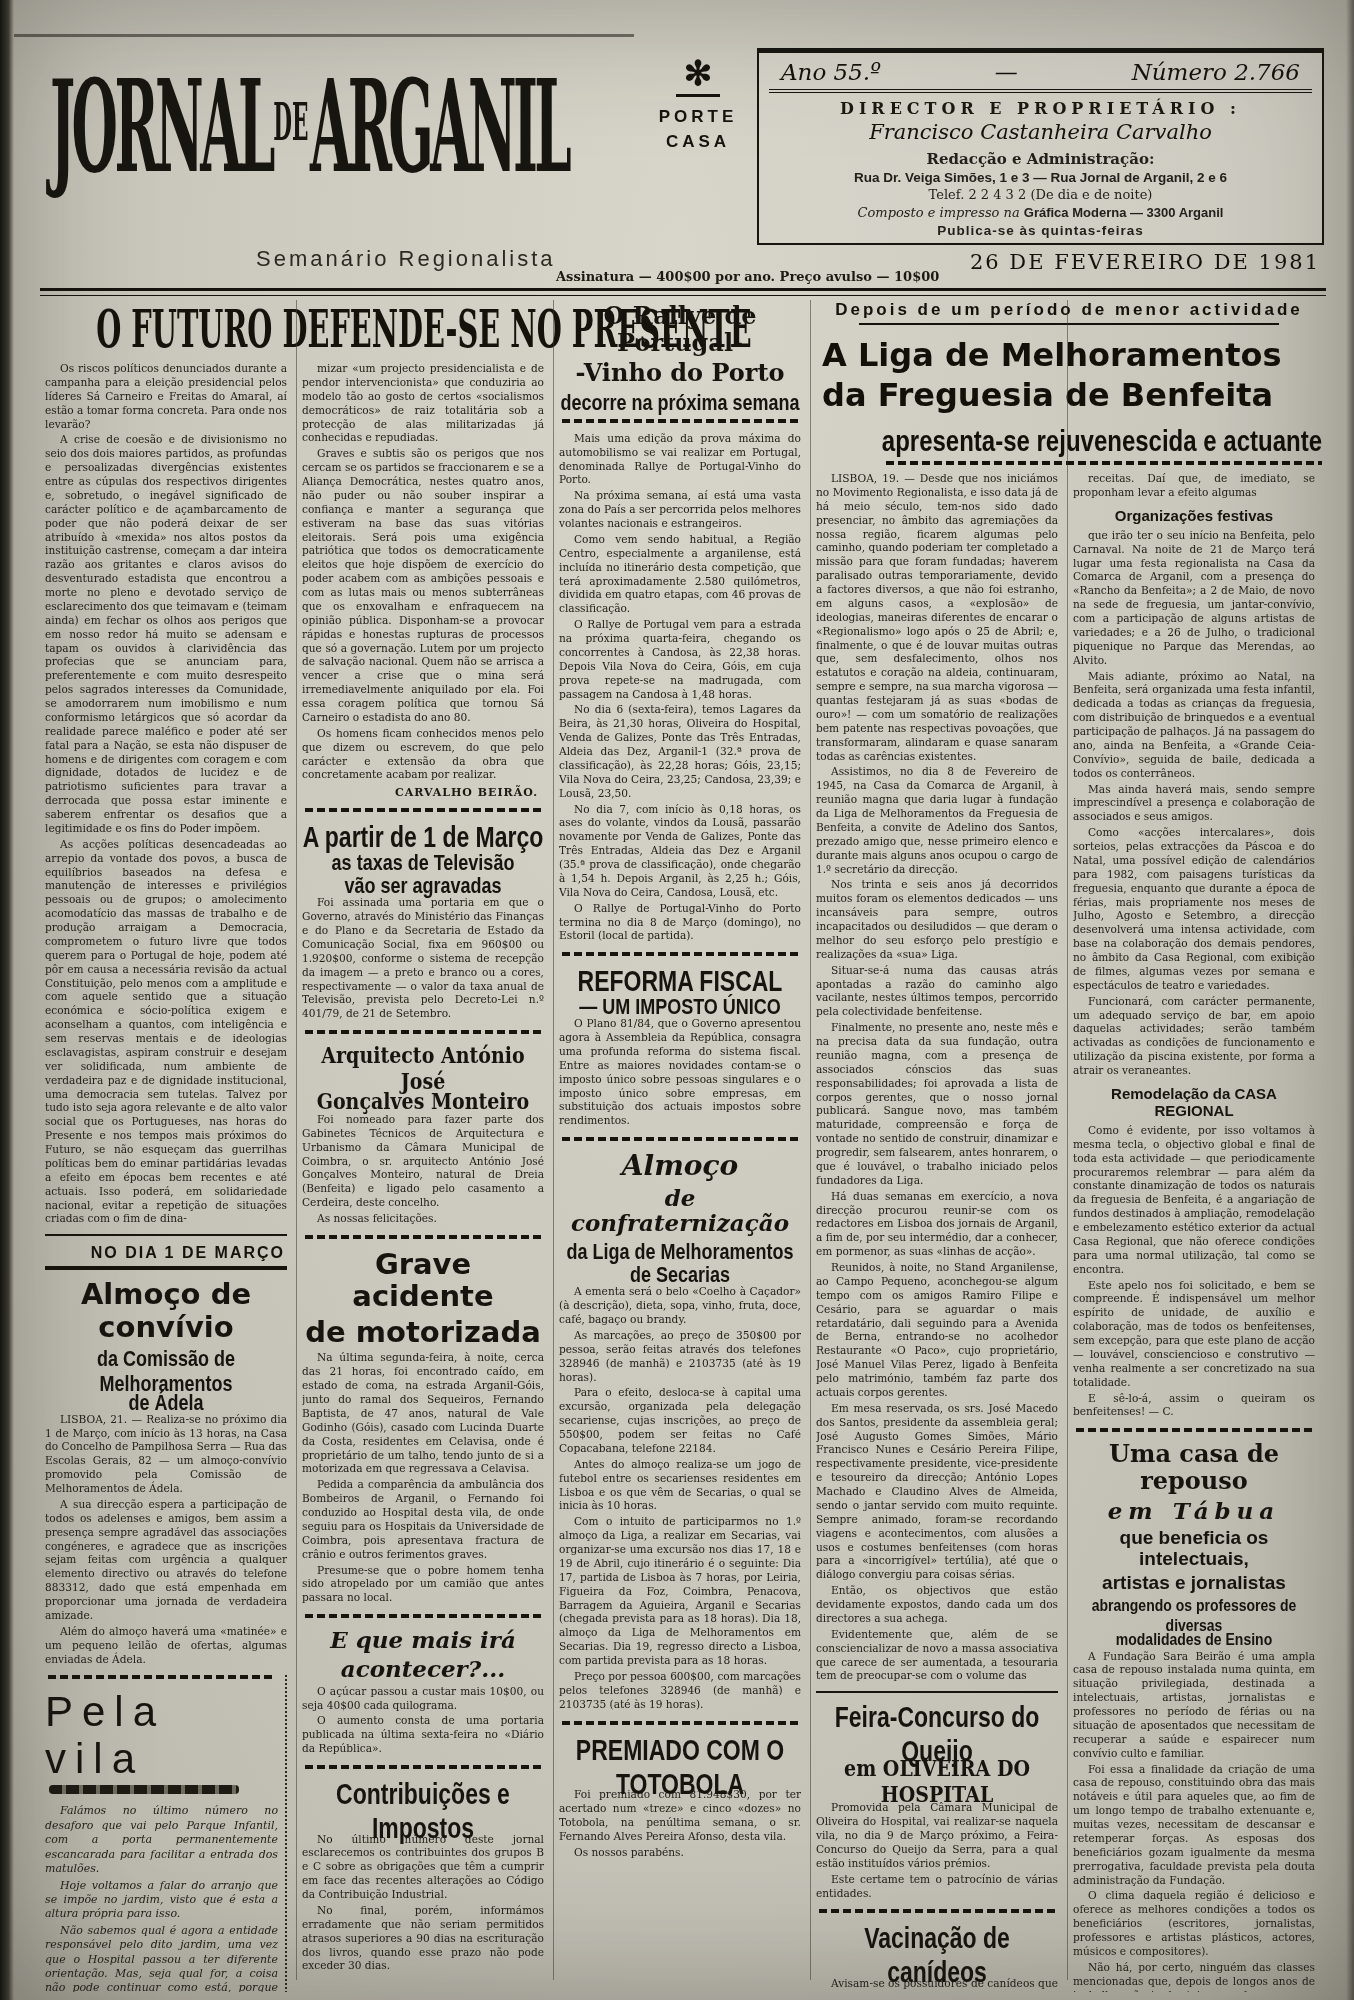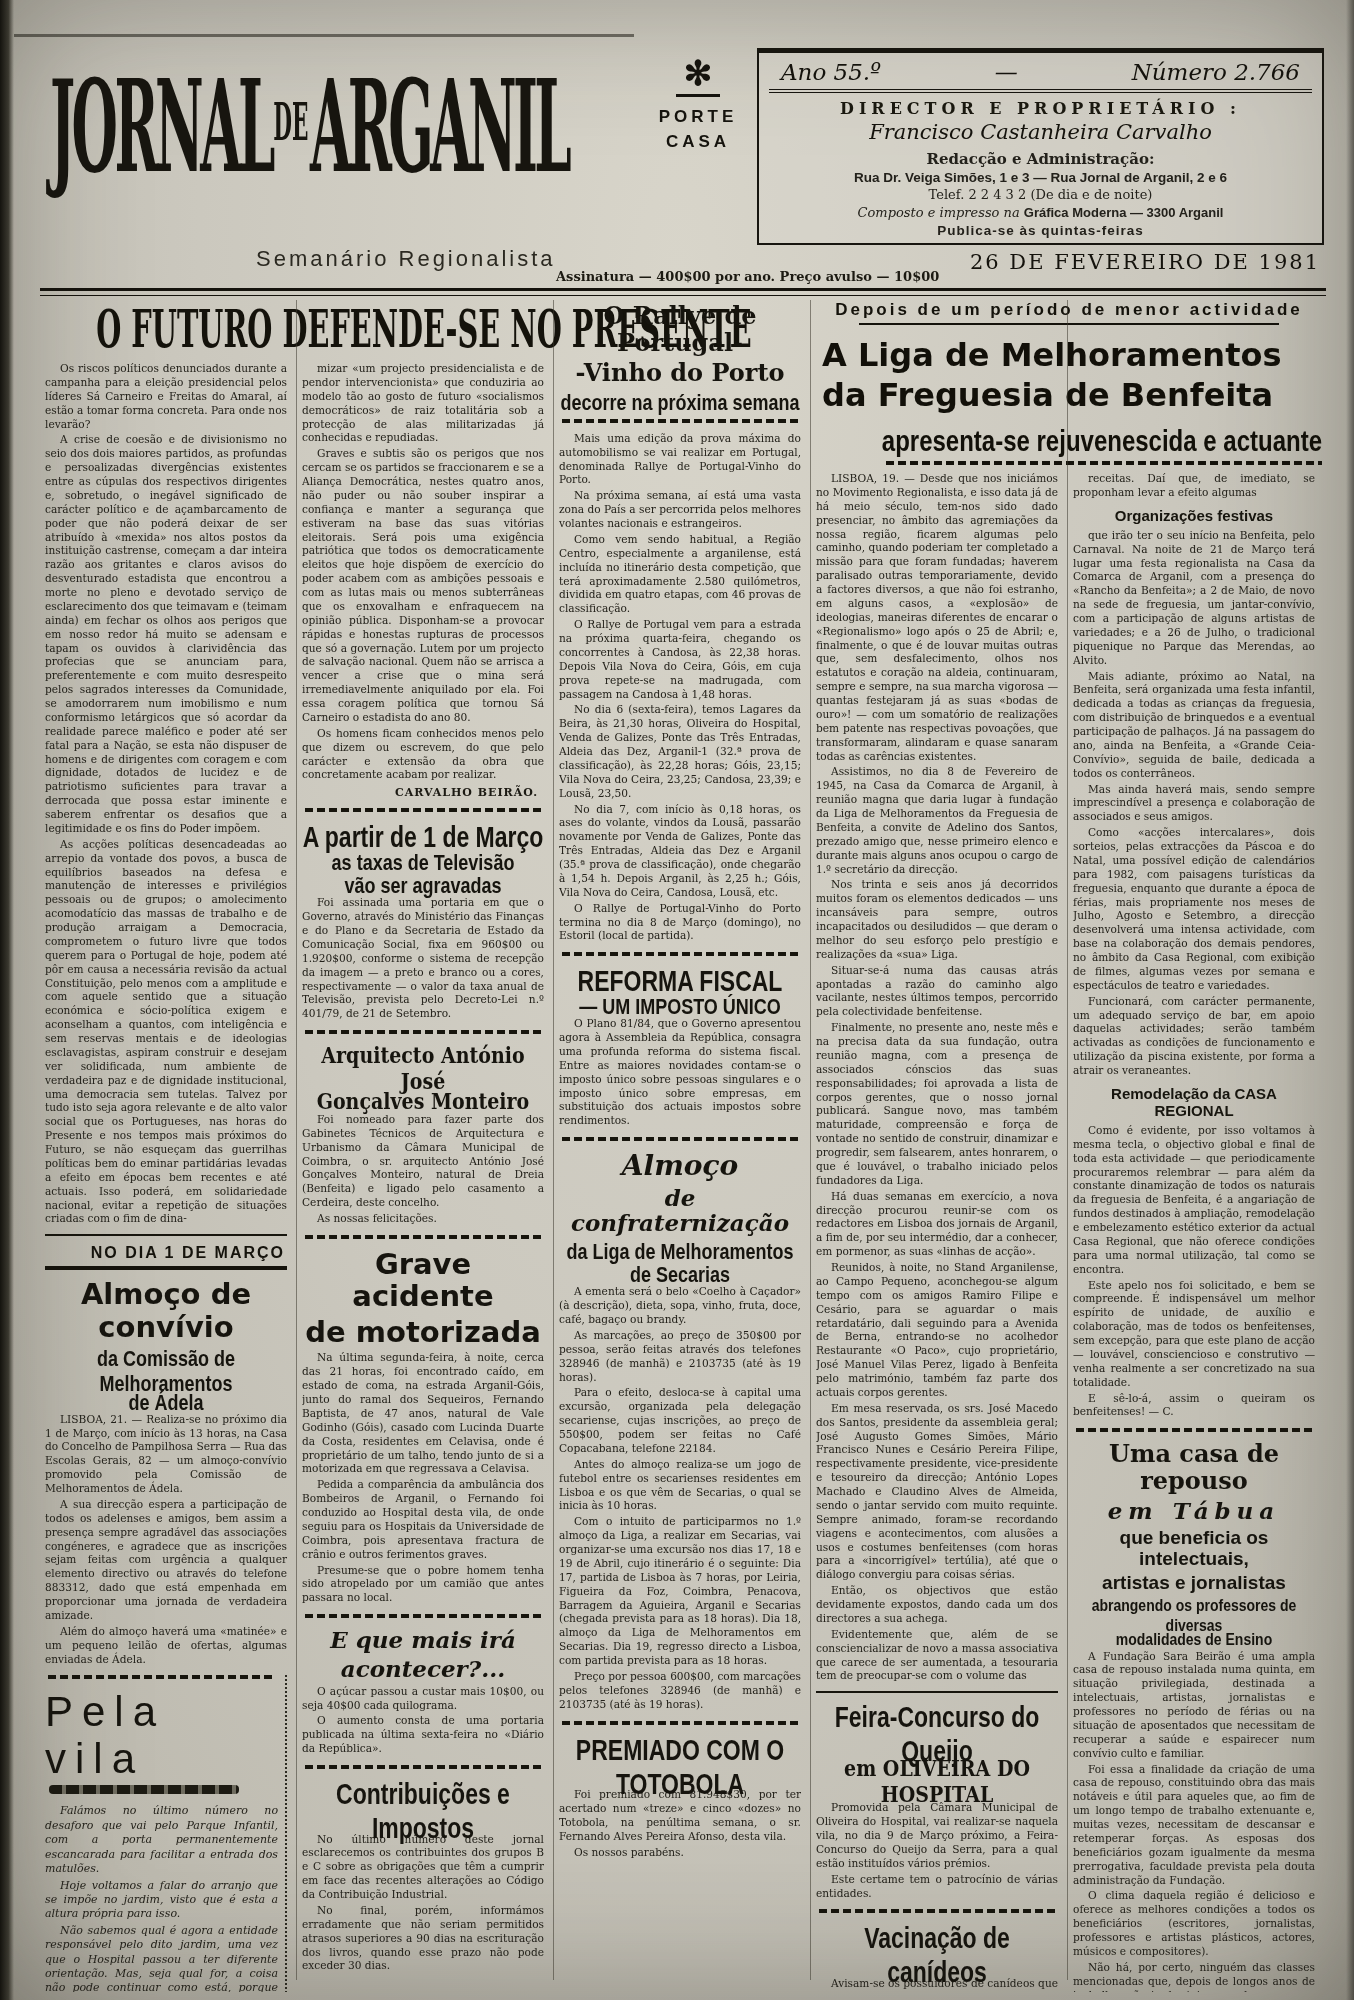--- a/index.html
+++ b/index.html
@@ -164,21 +164,21 @@
         <div class="rule div-dash"></div>
         <div class="tl v-lightxxl">Pela vila</div>
         <div class="orn-bar"></div>
         <p class="bp ital">Falámos no último número no desaforo que vai pelo Parque Infantil, com a porta permanentemente escancarada para facilitar a entrada dos matulões.</p>
         <p class="bp ital">Hoje voltamos a falar do arranjo que se impõe no jardim, visto que é esta a altura própria para isso.</p>
         <p class="bp ital">Não sabemos qual é agora a entidade responsável pelo dito jardim, uma vez que o Hospital passou a ter diferente orientação. Mas, seja qual for, a coisa não pode continuar como está, porque aquilo não é jardim, nem é quintal, nem é nada.</p>
       </section>
     </div>
   <div id="col2" class="col">
       <section class="sec">
-        <p class="bp">mizar «um projecto presidencialista e de pendor intervencionista» que conduziria ao modelo tão ao gosto de futuro «socialismos democráticos» de raiz totalitária sob a protecção de alas militarizadas já conhecidas e repudiadas.</p>
+        <p class="bp">mizar «um projecto presidencialista e de pendor intervencionista» que conduziria ao modelo tão ao gosto de certos «socialismos democráticos» de raiz totalitária sob a protecção de alas militarizadas já conhecidas e repudiadas.</p>
         <p class="bp">Graves e subtis são os perigos que nos cercam se os partidos se fraccionarem e se a Aliança Democrática, nestes quatro anos, não puder ou não souber inspirar a confiança e manter a segurança que estiveram na base das suas vitórias eleitorais. Será pois uma exigência patriótica que todos os democraticamente eleitos que hoje dispõem de exercício do poder acabem com as ambições pessoais e com as lutas mais ou menos subterrâneas que os enxovalham e enfraquecem na opinião pública. Disponham-se a provocar rápidas e honestas rupturas de processos que só a governação. Lutem por um projecto de salvação nacional. Quem não se arrisca a vencer a crise que o mina será irremediavelmente aniquilado por ela. Foi essa coragem política que tornou Sá Carneiro o estadista do ano 80.</p>
         <p class="bp">Os homens ficam conhecidos menos pelo que dizem ou escrevem, do que pelo carácter e extensão da obra que concretamente acabam por realizar.</p>
         <div class="sig">CARVALHO  BEIRÃO.</div>
       </section>
       <section class="sec">
         <div class="rule div-dash"></div>
         <div class="tl v-condxl">A partir de 1 de Março</div>
         <div class="tl v-condl">as taxas de Televisão</div>
         <div class="tl v-condl">vão ser agravadas</div>
         <p class="bp">Foi assinada uma portaria em que o Governo, através do Ministério das Finanças e do Plano e da Secretaria de Estado da Comunicação Social, fixa em 960$00 ou 1.920$00, conforme o sistema de recepção da imagem — a preto e branco ou a cores, respectivamente — o valor da taxa anual de Televisão, prevista pelo Decreto-Lei n.º 401/79, de 21 de Setembro.</p>

